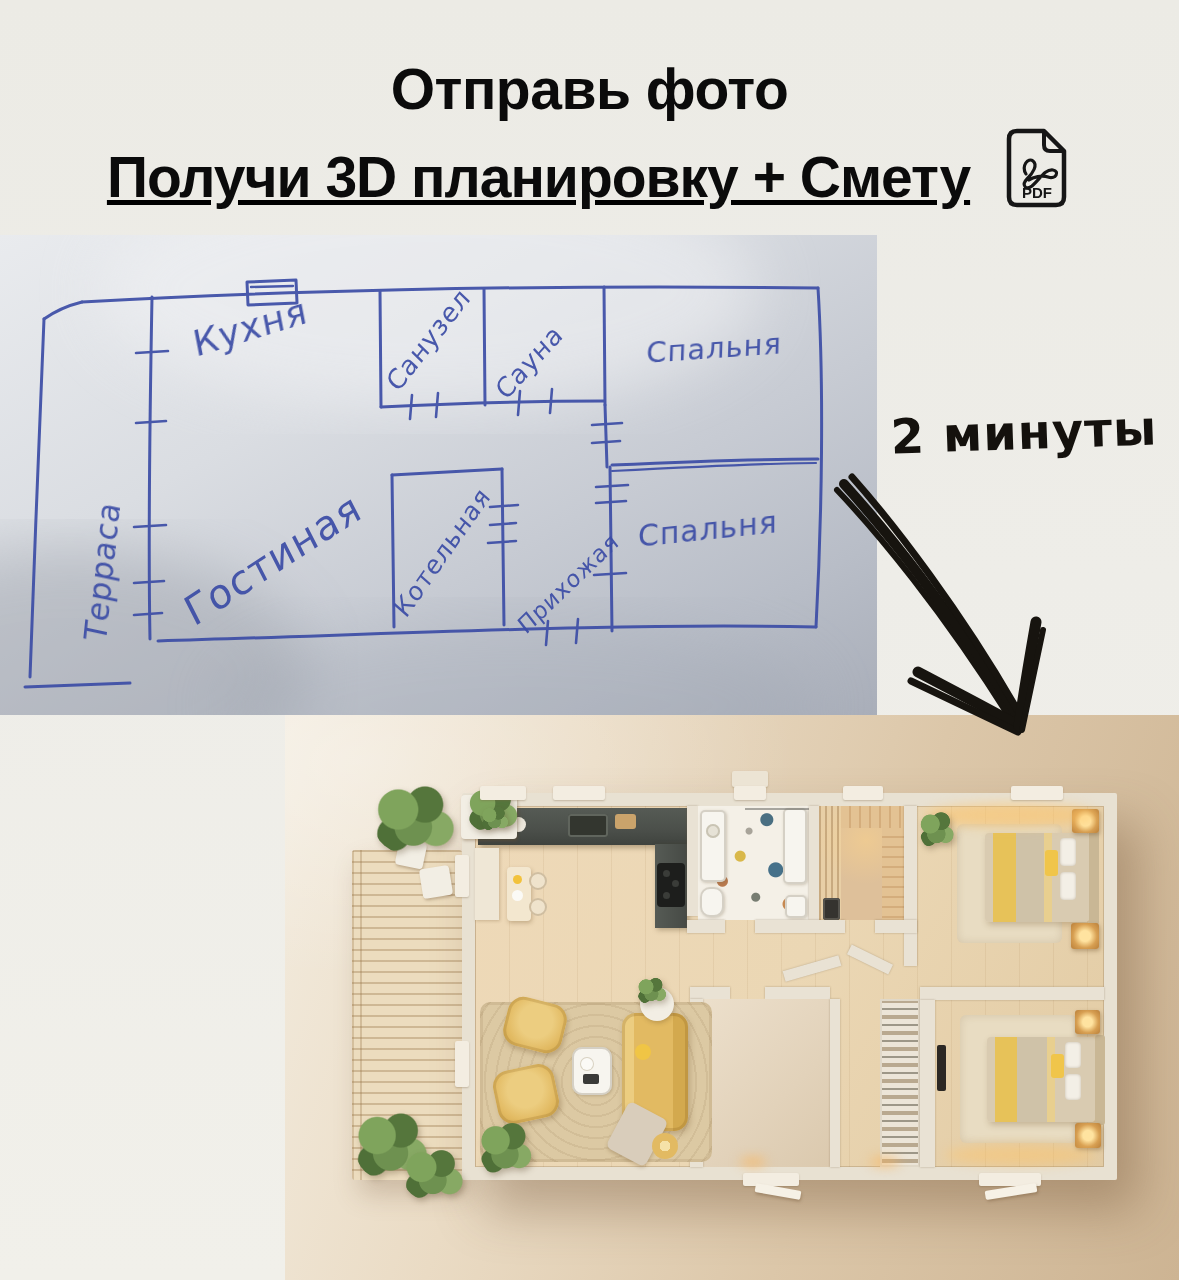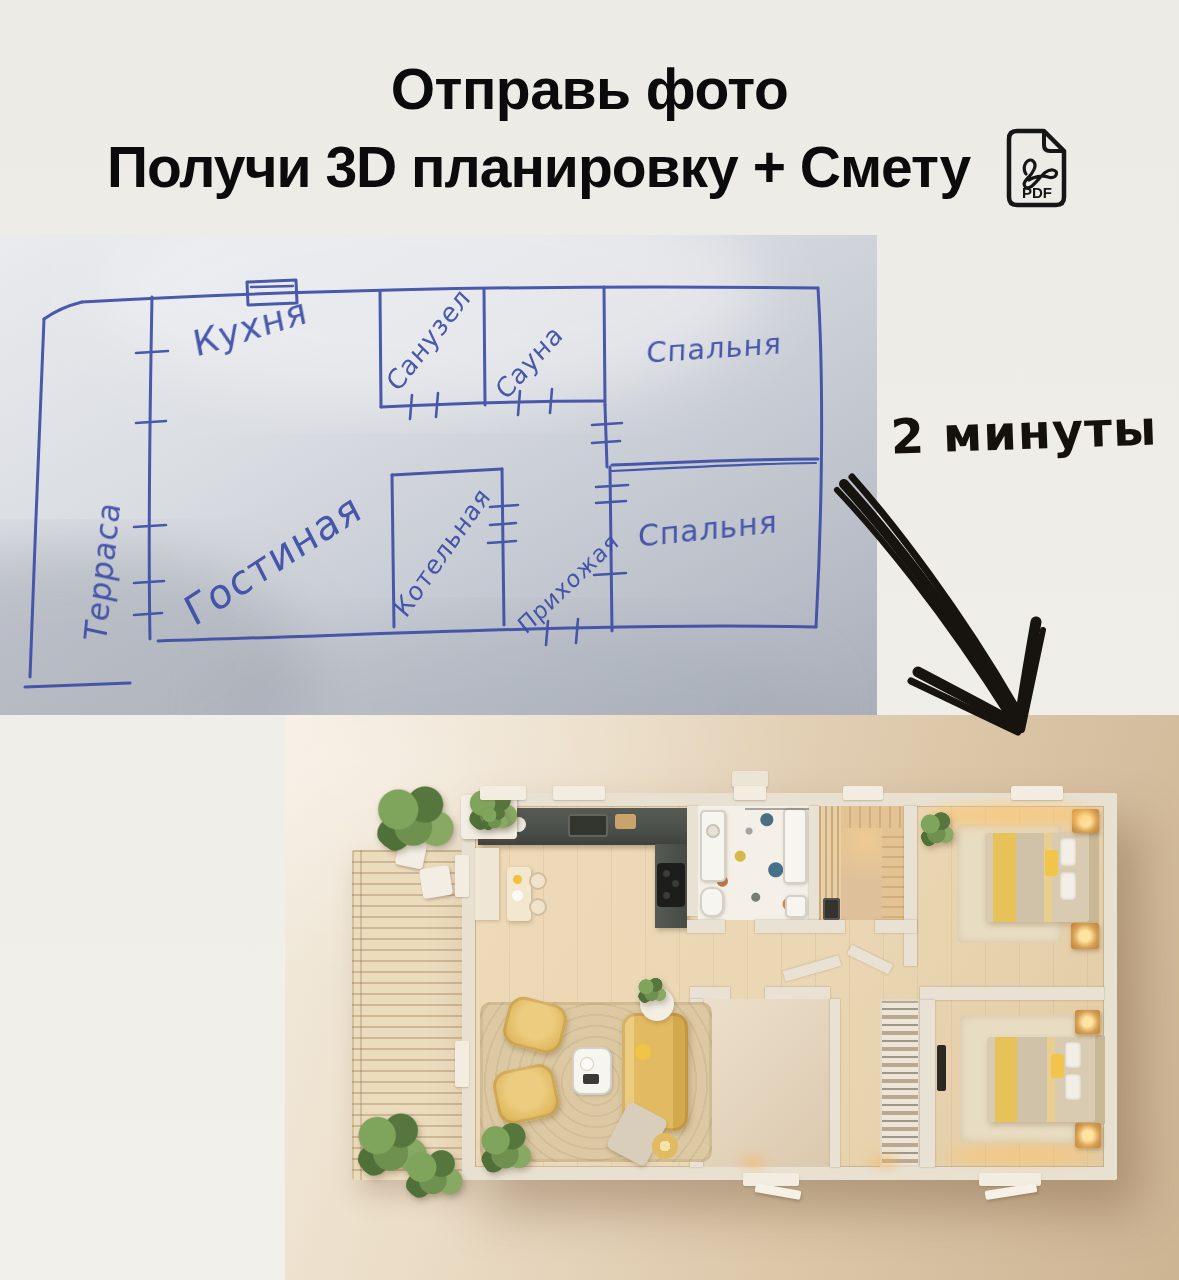--- a/index.html
+++ b/index.html
@@ -4,21 +4,21 @@
 <style>
   html,body { margin:0; padding:0; }
   body { width:1179px; height:1280px; overflow:hidden;
          font-family:"Liberation Sans", sans-serif;
          background:linear-gradient(180deg,#ecebe5 0%,#eeede8 45%,#f1f0ea 100%); }
   .page { position:relative; width:1179px; height:1280px; }
 
   
   .hero { position:absolute; left:0; top:0; width:1179px; text-align:center; }
   .t1 { margin-top:58px; font-size:57px; font-weight:700; letter-spacing:-0.5px; color:#0b0b0b; line-height:1.1; }
-  .t2row { margin-top:6px; display:flex; align-items:center; justify-content:center; gap:32px; }
+  .t2row { margin-top:6px; display:flex; align-items:flex-end; justify-content:center; gap:32px;text-decoration:underline; }
   .t2 { font-size:57px; font-weight:700; letter-spacing:-1px; color:#0b0b0b; line-height:1.1; }
   .pdficon { width:70px; height:82px; display:inline-block; }
 
   
   .sketch-photo { position:absolute; left:0; top:235px; width:877px; height:480px; }
   .sketch-photo svg { display:block; }
 
   
   .note { position:absolute; left:874px; top:404px; width:300px; text-align:center;
           font-family:"DejaVu Sans", sans-serif; font-weight:700; font-size:48px;

